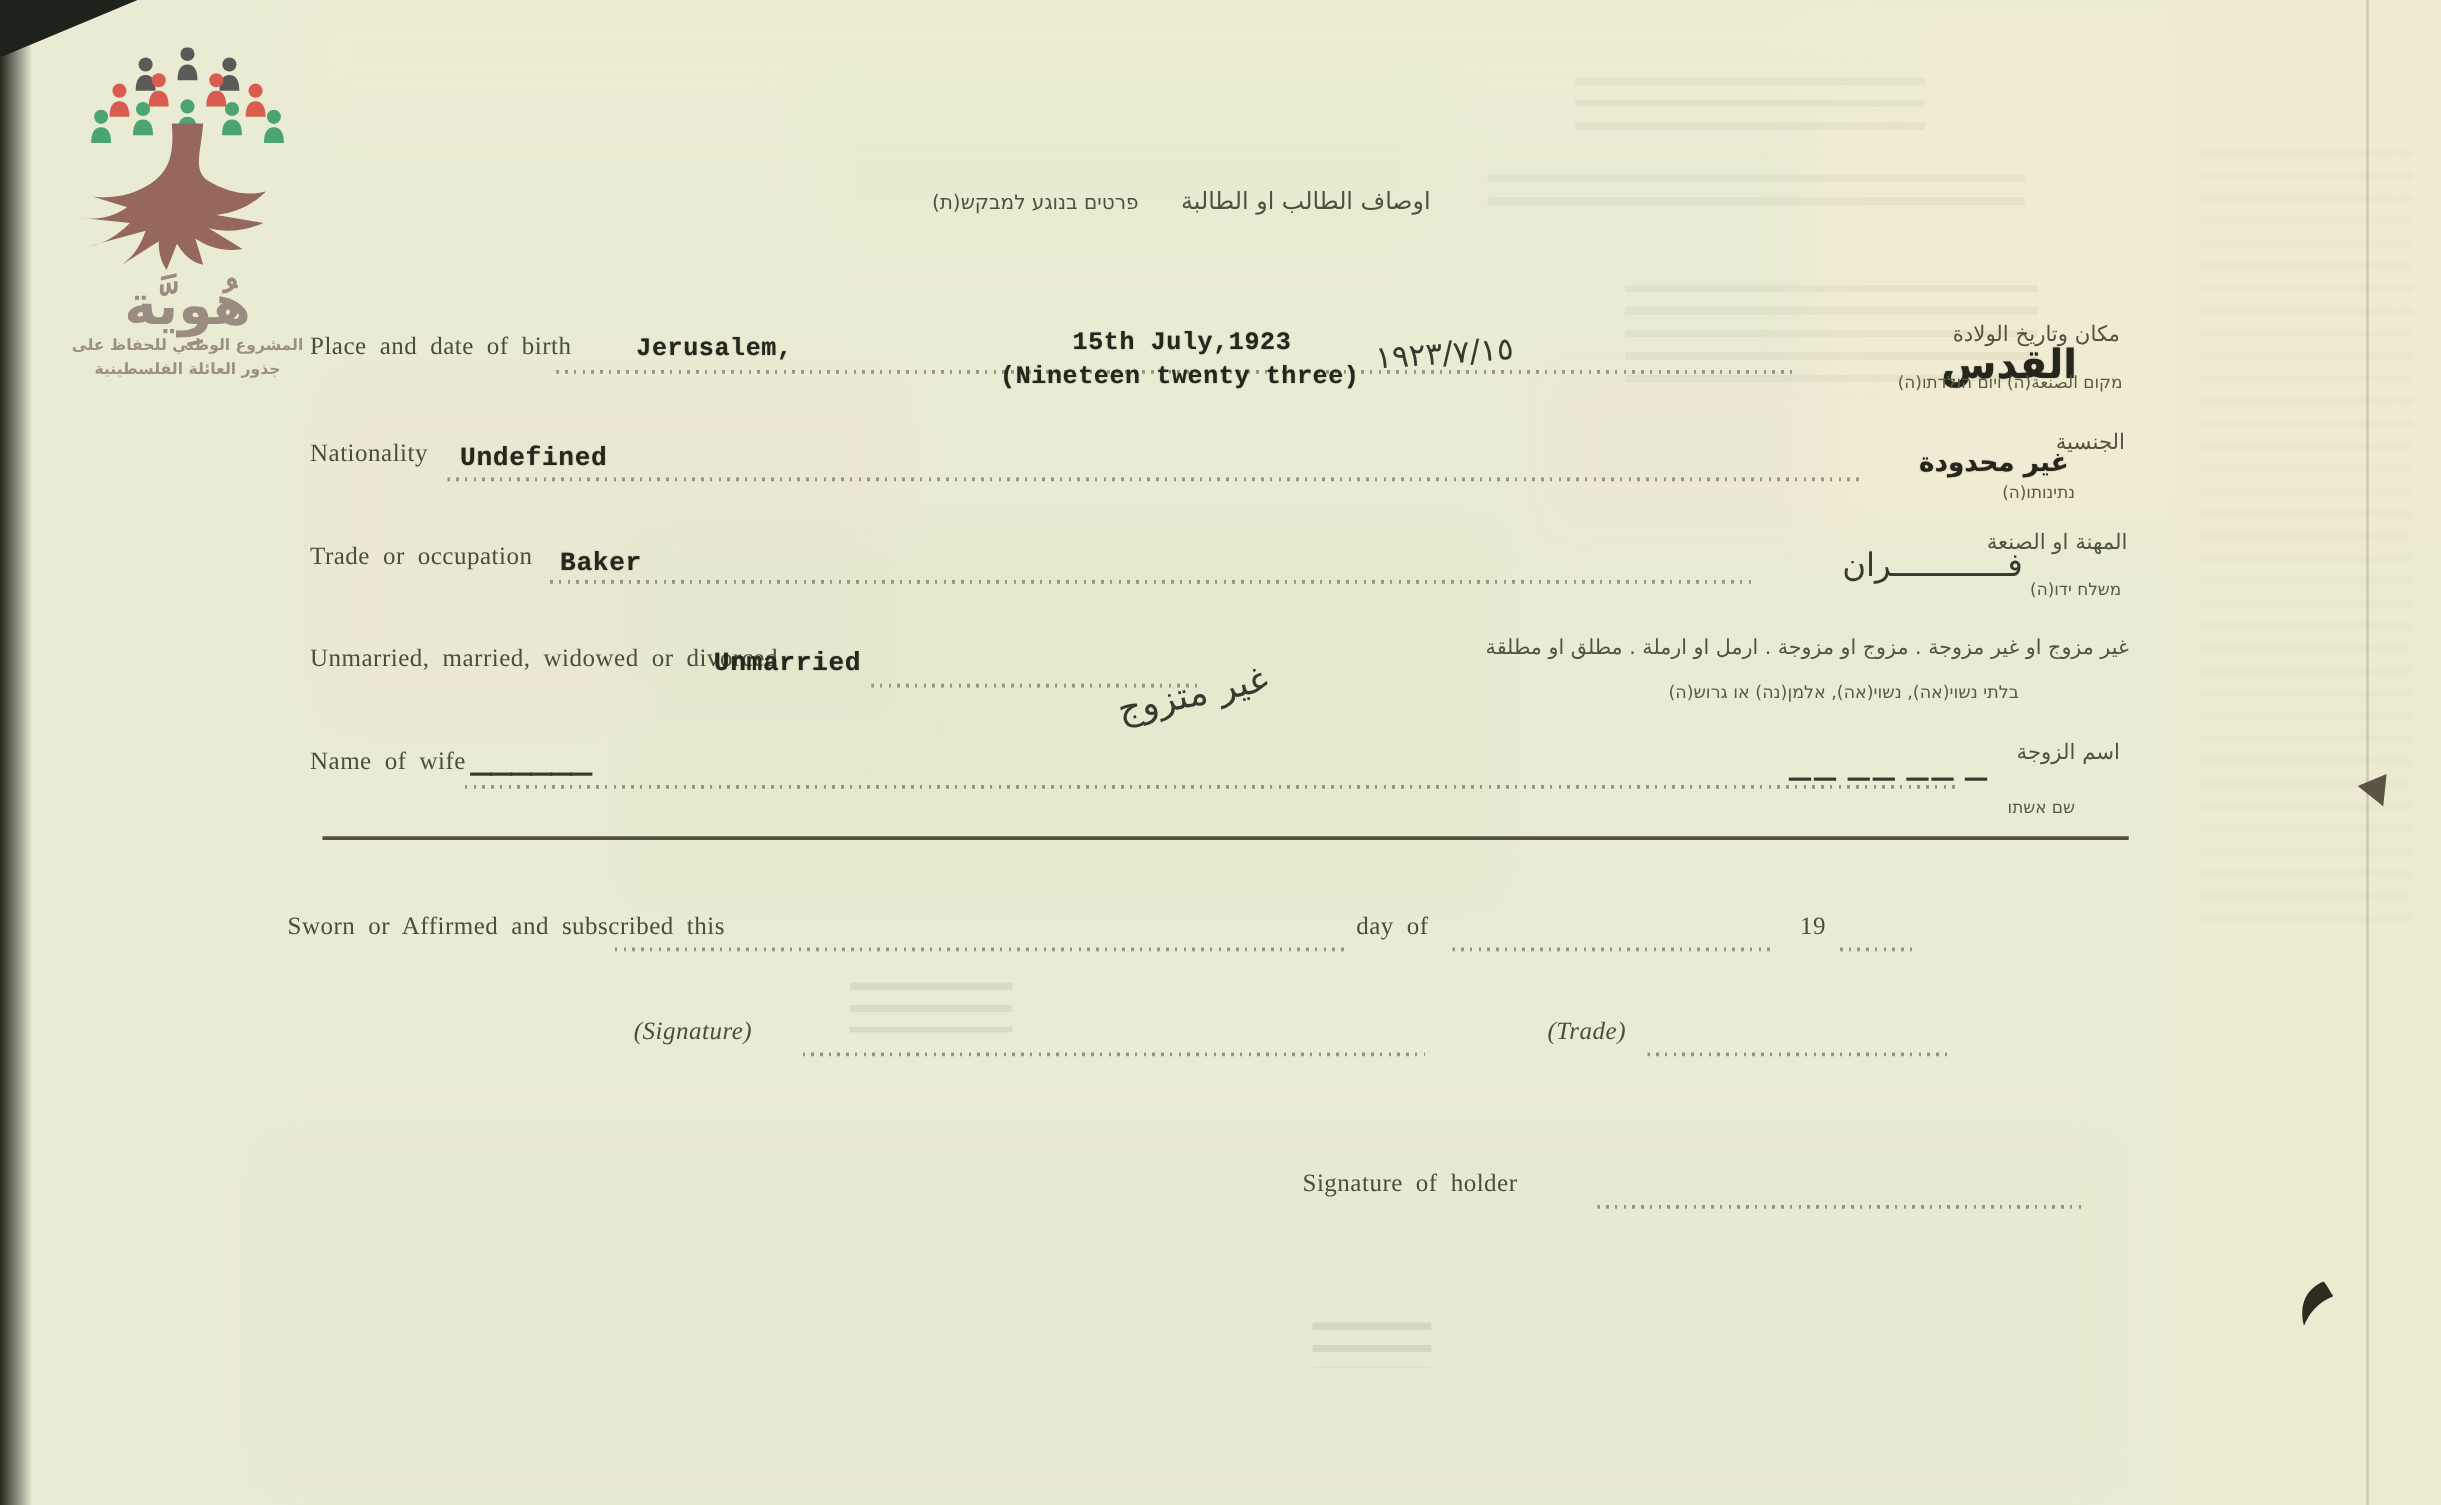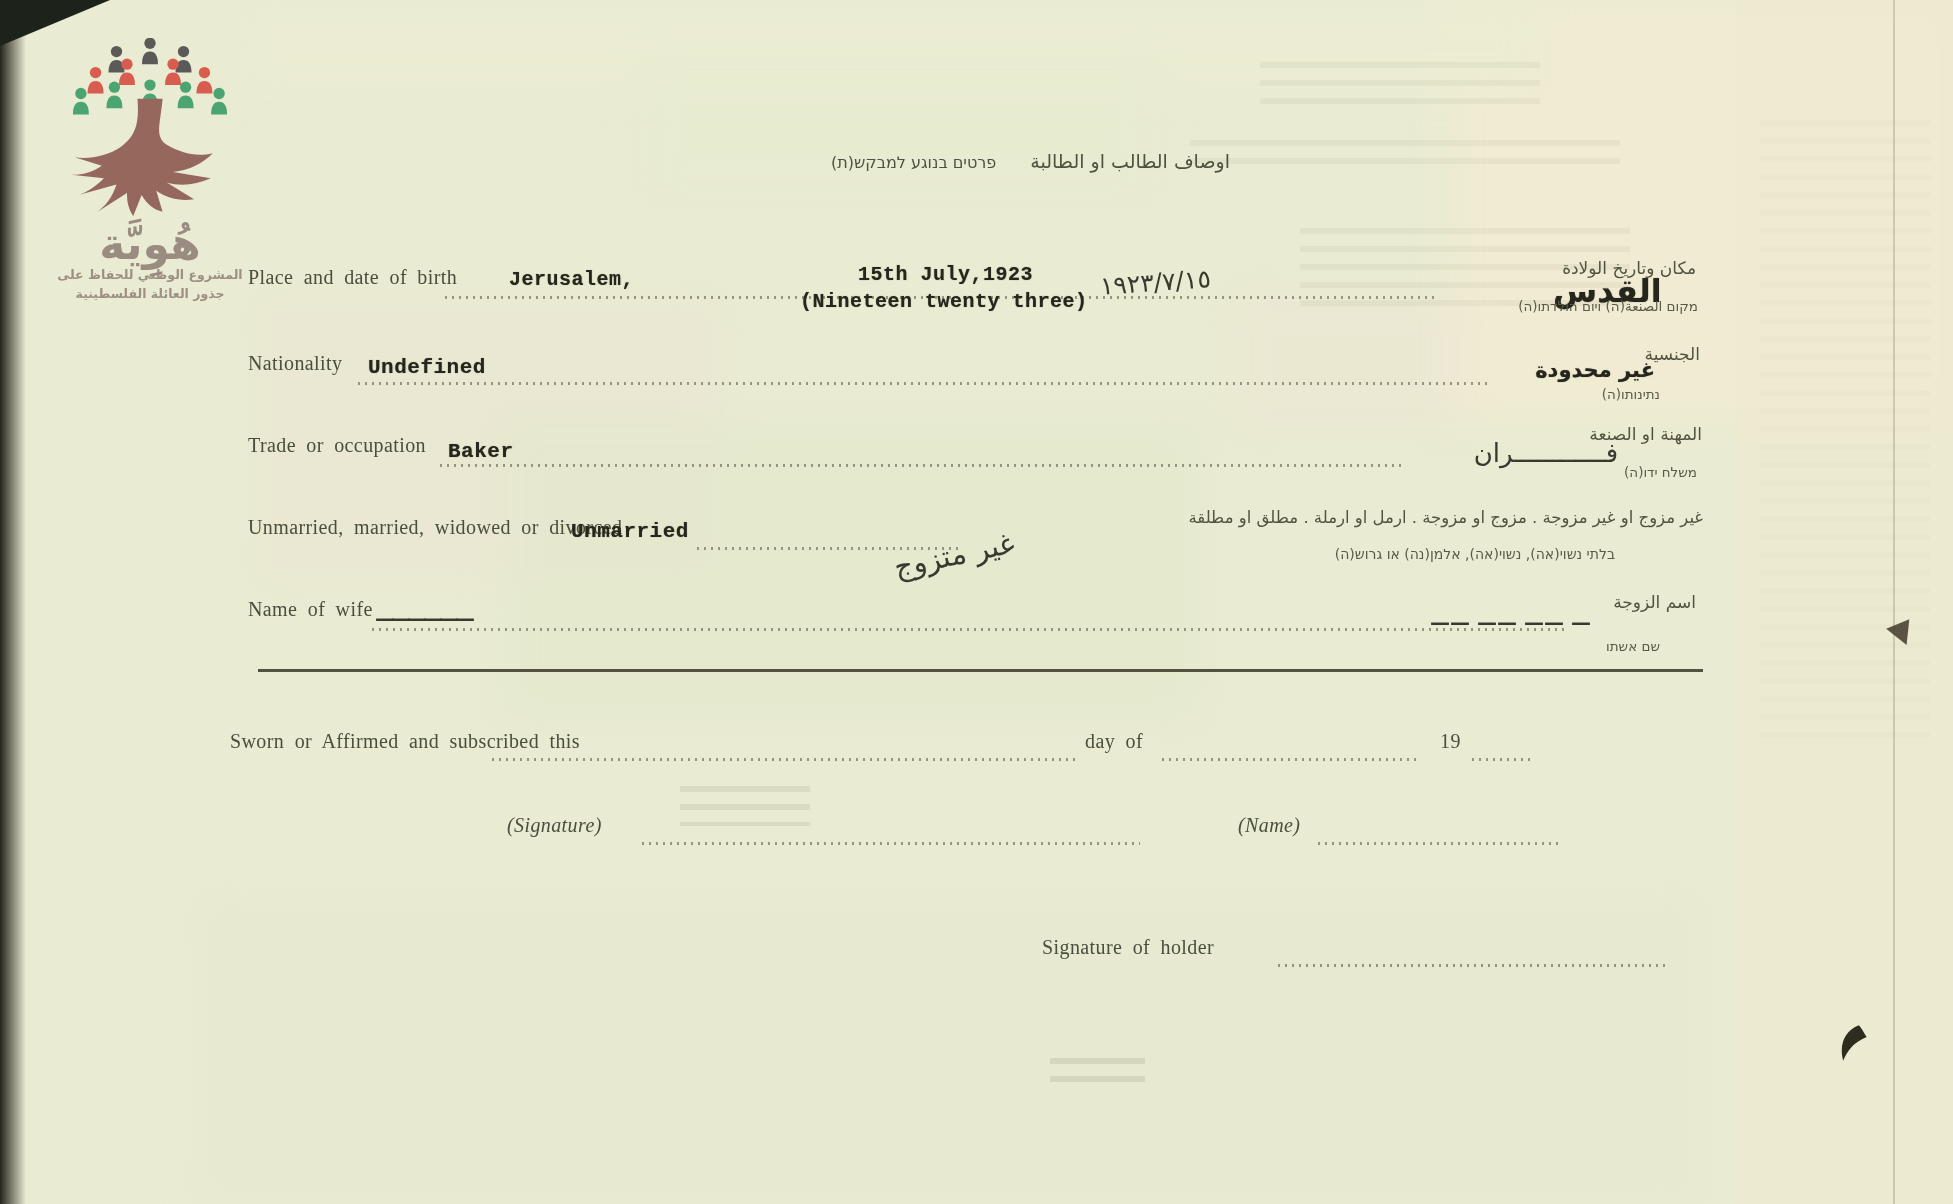--- a/index.html
+++ b/index.html
@@ -40,21 +40,21 @@
     position:absolute;height:3px;opacity:.6;
     background-image:repeating-linear-gradient(90deg,#5f5e47 0,#5f5e47 2px,transparent 2px,transparent 7px);
   }
   .rule{position:absolute;background:#53523e;}
   #title{
     position:absolute;left:655px;top:114px;width:580px;text-align:center;
     color:#4b4f3c;font-size:21px;font-weight:bold;letter-spacing:1.3px;word-spacing:7px;
     white-space:nowrap;
   }
   #subtitle{
-    position:absolute;left:660px;top:150px;width:570px;text-align:right;direction:rtl;
+    position:absolute;left:660px;top:150px;width:570px;text-align:center;direction:rtl;
     font-family:"DejaVu Sans",sans-serif;color:#4e523e;font-size:19px;white-space:nowrap;
   }
   #subtitle .gap{display:inline-block;width:34px;}
   #subtitle .he-part{font-size:16px;}
   
   #logo{position:absolute;left:52px;top:38px;width:196px;text-align:center;opacity:.92;}
   #logo .brand{
     font-family:"DejaVu Sans",sans-serif;font-weight:bold;font-size:44px;color:#95847b;
     line-height:1;margin-top:2px;direction:rtl;
   }
@@ -184,21 +184,21 @@
 
   <div class="lbl" style="left:230px;top:730px;">Sworn or Affirmed and subscribed this</div>
   <div class="dots" style="left:492px;top:758px;width:588px;"></div>
   <div class="lbl" style="left:1085px;top:730px;">day of</div>
   <div class="dots" style="left:1162px;top:758px;width:258px;"></div>
   <div class="lbl" style="left:1440px;top:730px;">19</div>
   <div class="dots" style="left:1472px;top:758px;width:60px;"></div>
 
   <div class="lbl lbl-it" style="left:507px;top:814px;">(Signature)</div>
   <div class="dots" style="left:642px;top:842px;width:498px;"></div>
-  <div class="lbl lbl-it" style="left:1238px;top:814px;">(Name)</div>
+  <div class="lbl lbl-it" style="left:1238px;top:814px;">(Trade)</div>
   <div class="dots" style="left:1318px;top:842px;width:245px;"></div>
 
   <div class="lbl" style="left:1042px;top:936px;">Signature of holder</div>
   <div class="dots" style="left:1278px;top:964px;width:388px;"></div>
 
   <div id="band-right"></div>
   <div id="edge-line-right"></div>
   <div id="edge-left"></div>
   <div id="corner-tl"></div>
   <div id="arrow-right"></div>

